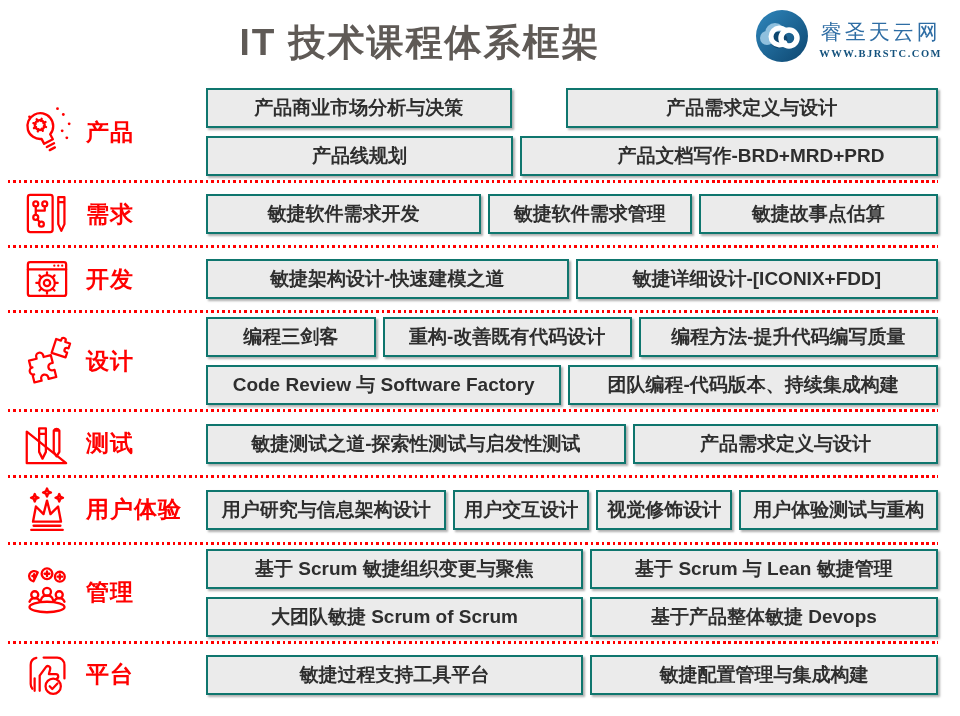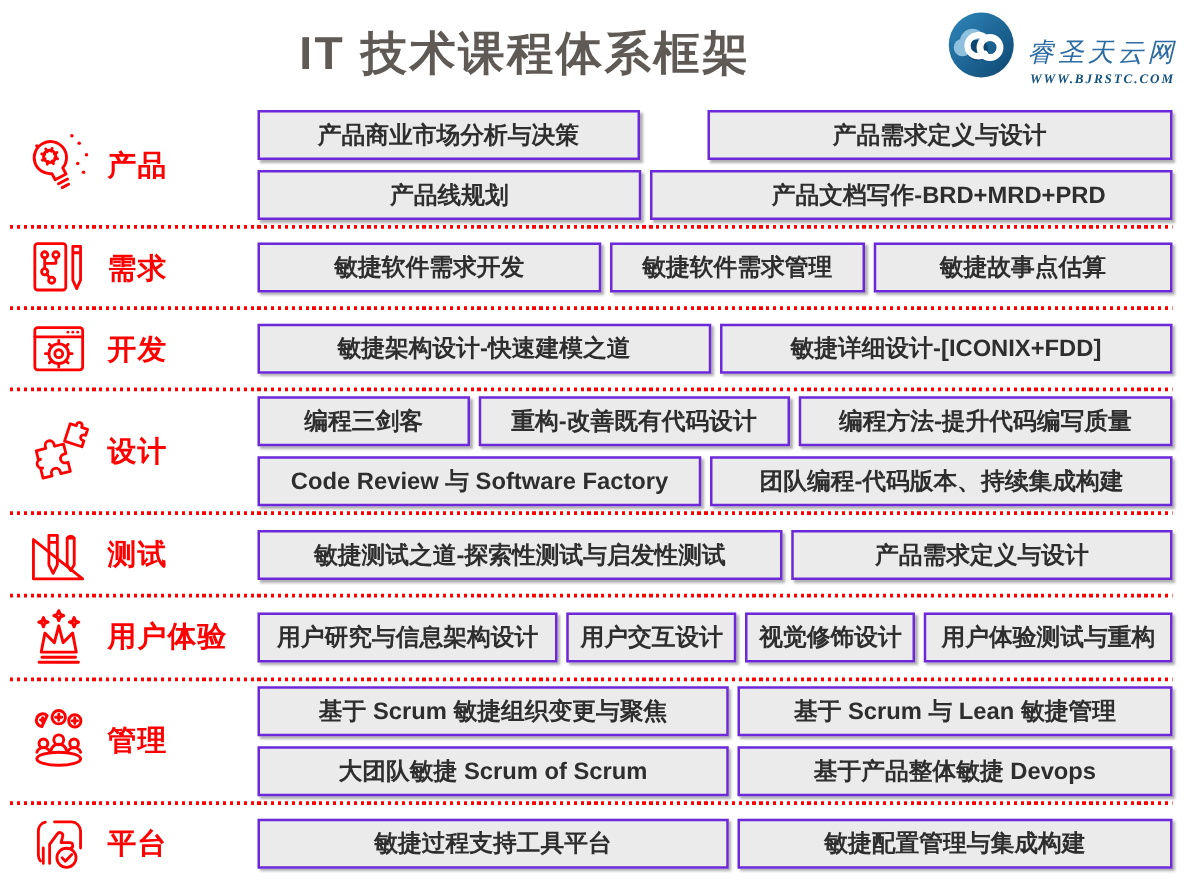--- a/index.html
+++ b/index.html
@@ -4,38 +4,38 @@
 <style>
   * { margin:0; padding:0; box-sizing:border-box; }
   html,body { width:960px; height:716px; background:#fff; overflow:hidden;
               font-family:"Liberation Sans", sans-serif; }
   .page { position:relative; width:960px; height:716px; background:#fff; }
 
   
   .header { position:relative; height:86px;padding-left:20px; }
   .title-wrap { width:800px; text-align:center; padding-top:18px; }
   .page-title { font-size:37px; font-weight:bold; color:#5f5a56; letter-spacing:2px; }
-  .logo { position:absolute; right:18px; top:8px; display:flex; align-items:flex-end; gap:9px;font-style:italic; }
+  .logo { position:absolute; right:18px; top:8px; display:flex; align-items:center; gap:9px; }
   .logo-text { display:flex; flex-direction:column; align-items:center; gap:2px; }
   .logo-name { font-family:"Liberation Serif", serif; font-size:21px; color:#2e6da4; letter-spacing:3px; }
   .logo-url  { font-family:"Liberation Serif", serif; font-size:10.5px; font-weight:bold;
                color:#14527d; letter-spacing:1.5px; }
 
   
   .rows { display:flex; flex-direction:column; justify-content:space-between;
           height:624px; padding:2px 22px 8px 8px; }
   .row { display:flex; align-items:center; }
   .icon-cell { width:78px; display:flex; justify-content:center; align-items:center;
                color:var(--accent,#ff0000); flex:none; }
   .row-label { width:120px; flex:none; font-size:23px; font-weight:bold;
                color:var(--accent,#ff0000); letter-spacing:1px; }
   .row-lines { flex:1; display:flex; flex-direction:column; gap:8px; }
   .box-line { display:flex; gap:7px; }
   .course-box { flex-grow:1; flex-basis:0; height:40px; background:#ebebeb;
-                border:2px solid #6d28d9; box-shadow:2px 2px 2px rgba(110,110,110,.55);
+                border:2px solid #0f766e; box-shadow:2px 2px 2px rgba(110,110,110,.55);
                 display:flex; align-items:center; justify-content:center;
                 font-size:19px; font-weight:600; color:#2e2e2e; white-space:nowrap; overflow:hidden; }
   .divider { height:3px; flex:none; margin:2px 0;
              background-image:repeating-linear-gradient(to right,
                var(--accent,#ff0000) 0 2.5px, transparent 2.5px 5.5px); }
   .icon-cell svg { display:block; }
 </style>
 </head>
 <body>
 

